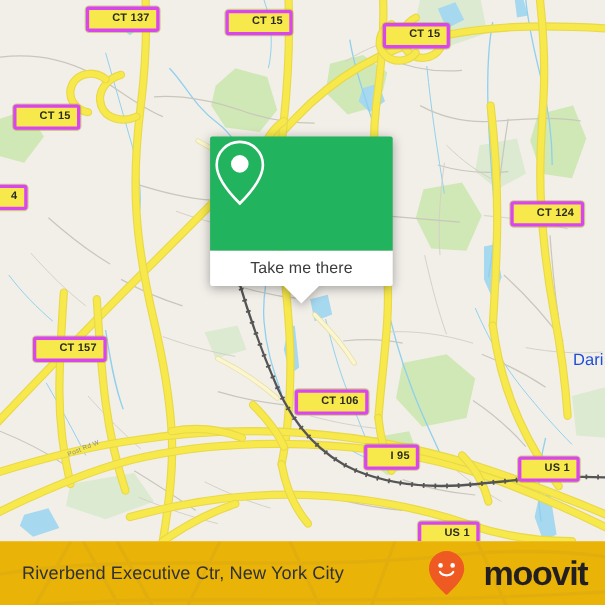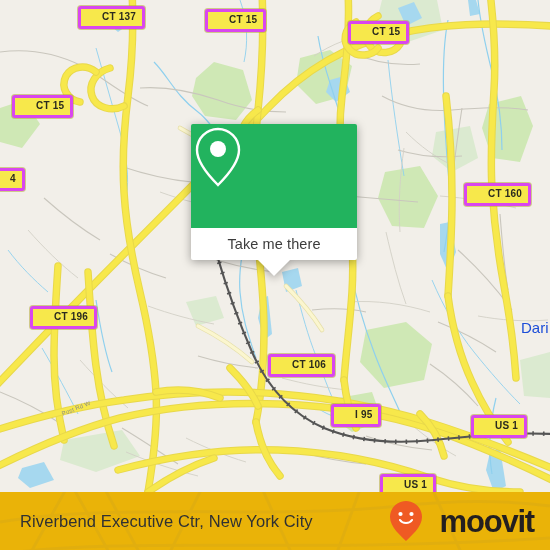--- a/index.html
+++ b/index.html
@@ -324,22 +324,22 @@
       <g>
         <path class="rail" d="M216 252 C226 286 238 320 252 352 C268 388 292 414 324 428 C358 442 396 444 434 440 C472 436 510 432 552 434"></path>
         <path class="railt" d="M216 252 C226 286 238 320 252 352 C268 388 292 414 324 428 C358 442 396 444 434 440 C472 436 510 432 552 434"></path>
       </g>
     </svg>
 
     <div class="shield" style="left:78px; top:6px;">CT 137</div>
     <div class="shield" style="left:205px; top:9px;">CT 15</div>
     <div class="shield" style="left:348px; top:21px;">CT 15</div>
     <div class="shield" style="left:12px; top:95px;">CT 15</div>
-    <div class="shield" style="left:464px; top:183px;">CT 160</div>
-    <div class="shield" style="left:30px; top:306px;">CT 196</div>
+    <div class="shield" style="left:464px; top:183px;">CT 124</div>
+    <div class="shield" style="left:30px; top:306px;">CT 157</div>
     <div class="shield" style="left:268px; top:354px;">CT 106</div>
     <div class="shield" style="left:331px; top:404px;">I 95</div>
     <div class="shield" style="left:471px; top:415px;">US 1</div>
     <div class="shield" style="left:380px; top:474px;">US 1</div>
     <div class="shield" style="left:-14px; top:168px;">4</div>
 
     <div class="place-label" style="left:521px; top:319px;">Dari</div>
 
     <div class="street-label" style="left:62px; top:411px; transform:rotate(-22deg); transform-origin:left center;">Post Rd W</div>
 

